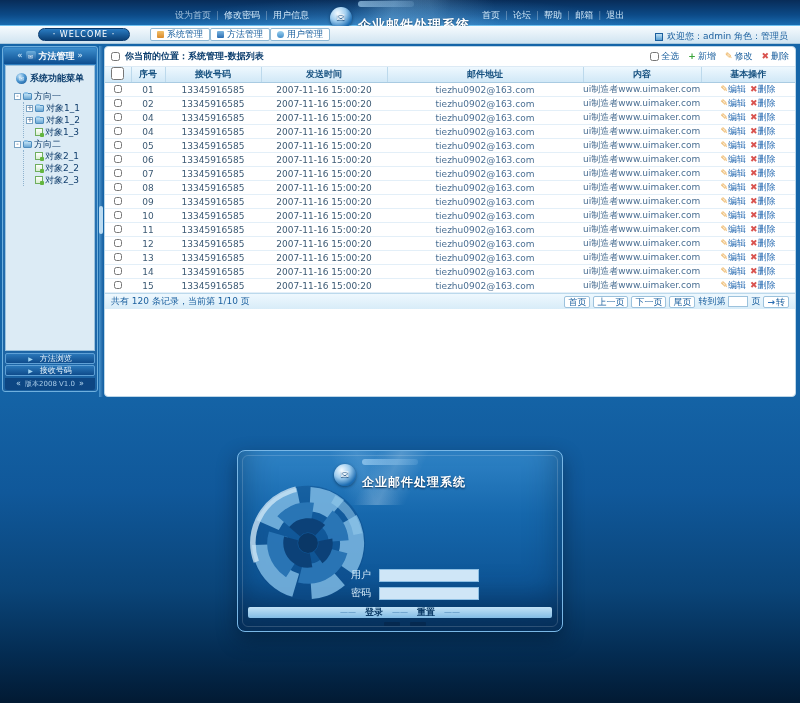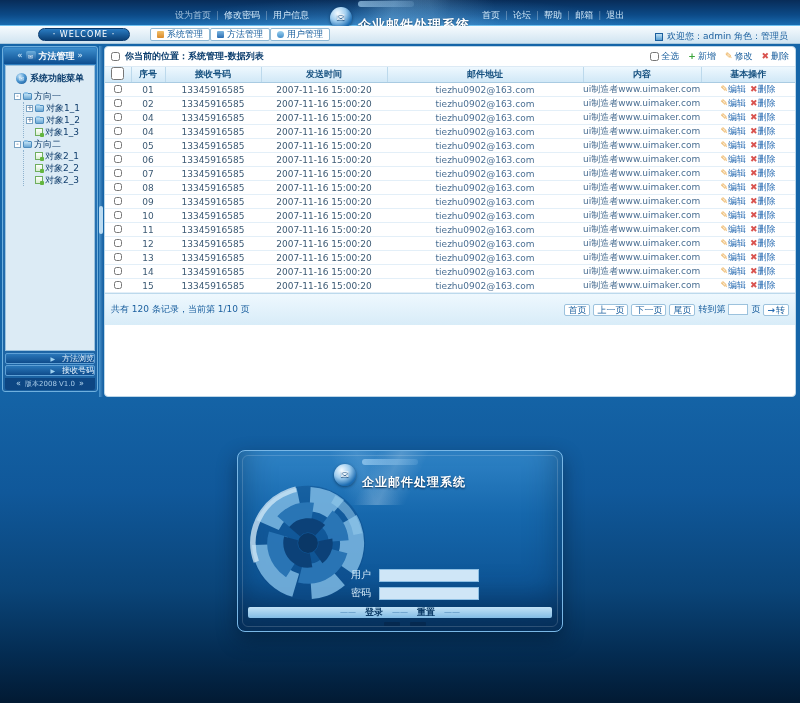--- a/index.html
+++ b/index.html
@@ -68,21 +68,21 @@
   .folder-icon{position:relative;width:9px;height:7px;flex:0 0 9px;border-radius:1px;
     background:linear-gradient(#bfe0f4,#6aa7d4);border:1px solid #4e8cbd}
   .folder-icon::before{content:"";position:absolute;top:-2px;left:0;width:4px;height:2px;
     background:#8fc3e8;border-radius:1px 1px 0 0}
   .doc-icon{position:relative;width:8px;height:8px;flex:0 0 8px;
     background:linear-gradient(#ffffff,#d8edd0);border:1px solid #6fae5e}
   .doc-icon::after{content:"";position:absolute;right:-2px;bottom:-2px;width:4px;height:4px;
     background:#63b53e;border-radius:1px}
   .sb-btn{height:11px;flex:0 0 11px;margin:1px 1px;border-radius:2px;
     background:linear-gradient(180deg,#2a77b9,#0f4c8c);border:1px solid #5ea0d6;color:#eaf5fd;
-    font-size:8px;display:flex;align-items:center;justify-content:flex-end;gap:7px;cursor:pointer}
+    font-size:8px;display:flex;align-items:center;justify-content:center;gap:7px;cursor:pointer}
   .sb-bullet{font-size:6px;color:#9fd2f0;line-height:1}
   .sb-footer{height:12px;flex:0 0 12px;margin:1px 1px 0;background:#0d4683;border-radius:0 0 2px 2px;
     color:#a8cbe8;font-size:7px;display:flex;align-items:center;justify-content:center;gap:4px}
   
   .splitter{position:absolute;left:99px;top:46px;width:4px;height:351px;
     background:linear-gradient(90deg,#4b96cf,#1b62a2);cursor:col-resize}
   .splitter .handle{position:absolute;left:0;top:160px;width:4px;height:28px;background:#bcdcf2;border-radius:2px}
   
   .panel{position:absolute;left:104px;top:46px;width:692px;height:351px;background:#fff;
     border:1px solid #bcd6e8;border-radius:4px;overflow:hidden}
@@ -99,21 +99,21 @@
   thead tr{height:13px;background:linear-gradient(180deg,#eef8fe,#cfe7f6)}
   th{color:#15507f;font-weight:bold;border-right:1px solid #bcd9ec;border-bottom:1px solid #a9cbe2;overflow:hidden}
   th:last-child{border-right:none}
   tbody tr{height:11px}
   td{color:#3c5a74;text-align:center;border-bottom:1px solid #e3eff8;overflow:hidden;white-space:nowrap}
   td.cell-email,td.cell-content{color:#4a6f93}
   td input[type=checkbox]{width:8px;height:8px}
   .op-link{color:#2a6db3;cursor:pointer;margin:0 2px}
   .op-edit-icon{color:#e9a33d;font-size:9px}
   .op-del-icon{color:#d9534f;font-size:9px;font-weight:bold}
-  .pagination{height:32px;background:linear-gradient(180deg,#eef8fe,#d8ecf8);border-top:1px solid #bcd9ec;
+  .pagination{height:16px;background:linear-gradient(180deg,#eef8fe,#d8ecf8);border-top:1px solid #bcd9ec;
     display:flex;align-items:center;padding:0 6px;font-size:9px;color:#1a5f9e}
   .pg-left{white-space:nowrap}
   .pg-right{margin-left:auto;display:flex;align-items:center;gap:3px;white-space:nowrap}
   .pg-btn{border:1px solid #9cc2dd;background:#fff;padding:0 3px;height:12px;line-height:10px;border-radius:2px;cursor:pointer}
   .pg-goto-input{width:20px;height:11px;border:1px solid #9cc2dd;font-size:8px;padding:0 2px}
   .pg-go{display:flex;align-items:center;gap:1px;border:1px solid #9cc2dd;background:#fff;
     height:12px;line-height:10px;padding:0 3px;border-radius:2px;cursor:pointer}
   .pg-go .arrow{color:#2a6db3;font-weight:bold}
   
   .login-panel{position:absolute;left:237px;top:450px;width:326px;height:182px;border-radius:8px;overflow:hidden;

